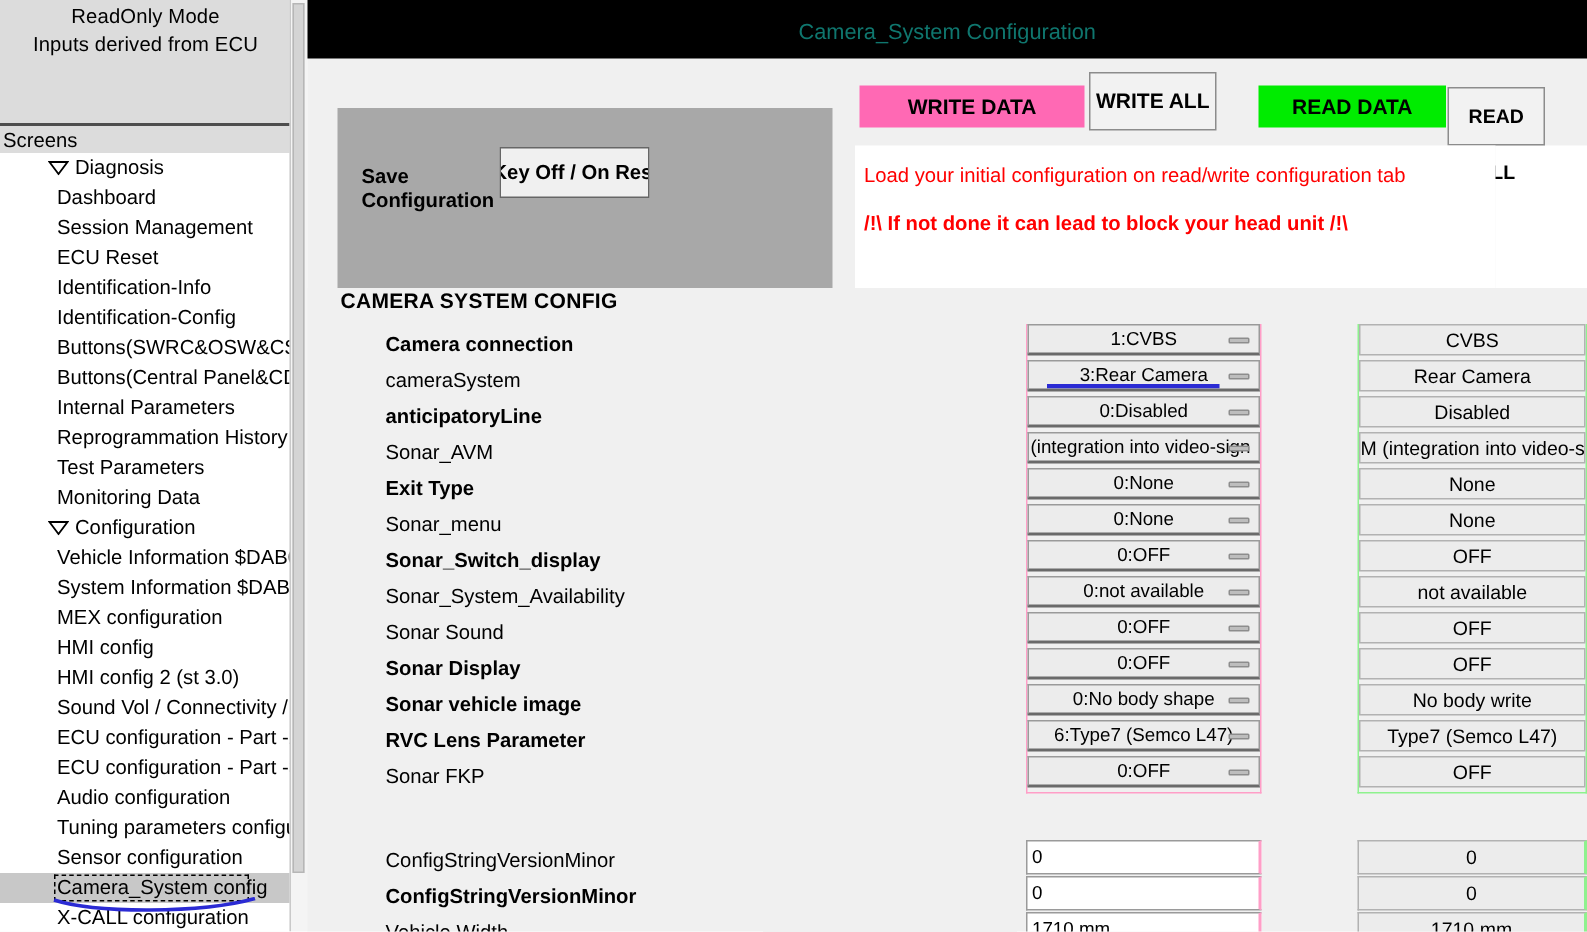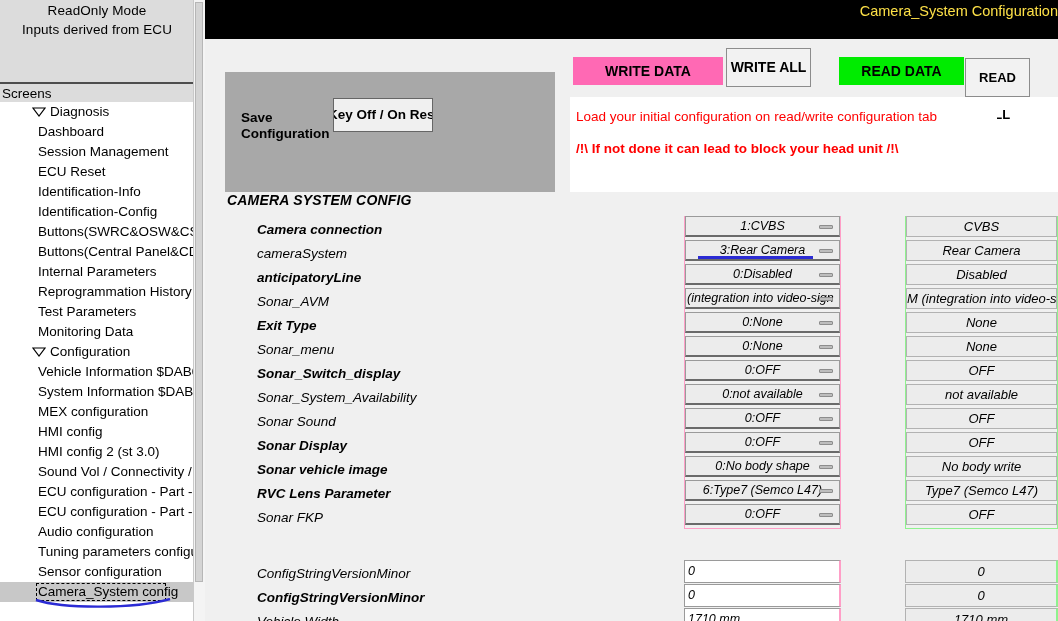--- a/index.html
+++ b/index.html
@@ -83,22 +83,22 @@
     background: #d4d4d4; border: 1px solid #b6b6b6;
   }
 
   
   #main {
     position: absolute; left: 205px; top: 0; width: 853px; height: 621px;
     background: #f0f0f0;
   }
   #titlebar {
     position: absolute; left: 0; top: 0; width: 853px; height: 39px;
-    background: #000000; color: #fde047;
-    text-align: right; font-size: 14.5px; line-height: 20px; padding-top: 1px;
+    background: #000000; color: #0f766e;
+    text-align: center; font-size: 14.5px; line-height: 20px; padding-top: 12px;
   }
 
   #savepanel {
     position: absolute; left: 20px; top: 72px; width: 330px; height: 120px;
     background: #a8a8a8;
   }
   #save-label {
     position: absolute; left: 16px; top: 38px; width: 90px;
     font-weight: bold; font-size: 13.5px; line-height: 16px; color: #000;
   }
@@ -142,21 +142,20 @@
   }
   #notice-l2 {
     position: absolute; left: 6px; top: 44px;
     color: #ff0000; font-size: 13.5px; font-weight: bold;
   }
 
   
   #param-panel {
     position: absolute; left: 0px; top: 192px; width: 853px; height: 429px;
     background: #f0f0f0;
-    font-style: italic;
   }
   #cfg-head {
     position: absolute; left: 22px; top: 0px;
     font-weight: bold; font-size: 14px; letter-spacing: 0.2px;
   }
   .plabel {
     position: absolute; left: 52px; font-size: 13.5px; white-space: nowrap;
   }
   .plabel.bold { font-weight: bold; }
 
@@ -269,20 +268,21 @@
       <div class="tree-item"><span class="lbl">Sound Vol / Connectivity / Res</span></div>
       <div class="tree-item"><span class="lbl">ECU configuration - Part -2</span></div>
       <div class="tree-item"><span class="lbl">ECU configuration - Part -3</span></div>
       <div class="tree-item"><span class="lbl">Audio configuration</span></div>
       <div class="tree-item"><span class="lbl">Tuning parameters configurati</span></div>
       <div class="tree-item"><span class="lbl">Sensor configuration</span></div>
       <div class="tree-item selected">
         <span class="sel-box"></span>
         <span class="lbl">Camera_System config</span>
       </div>
+      <div class="tree-item"><span class="lbl">X-CALL configuration</span></div>
     </div>
 
     <svg id="sidebar-annot">
       <path d="M2,2 C30,11 100,11 136,1" stroke="#2b2bd4" stroke-width="2.4" fill="none"></path>
     </svg>
   </div>
 
   <div id="sb-scroll"></div>
   <div id="sb-thumb"></div>
 

